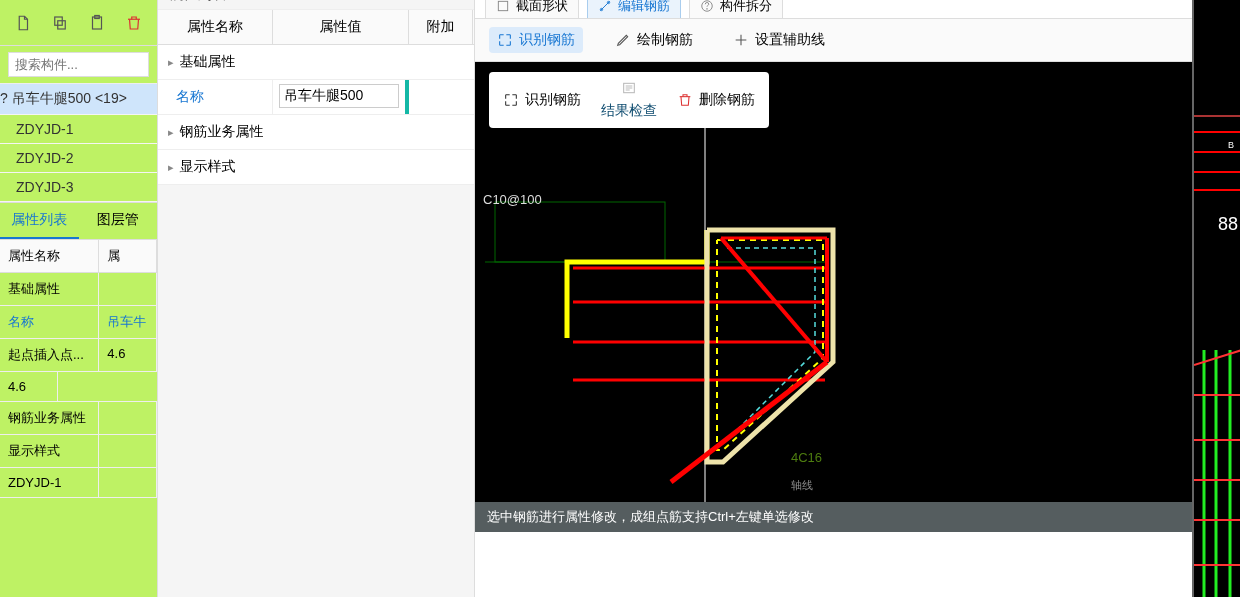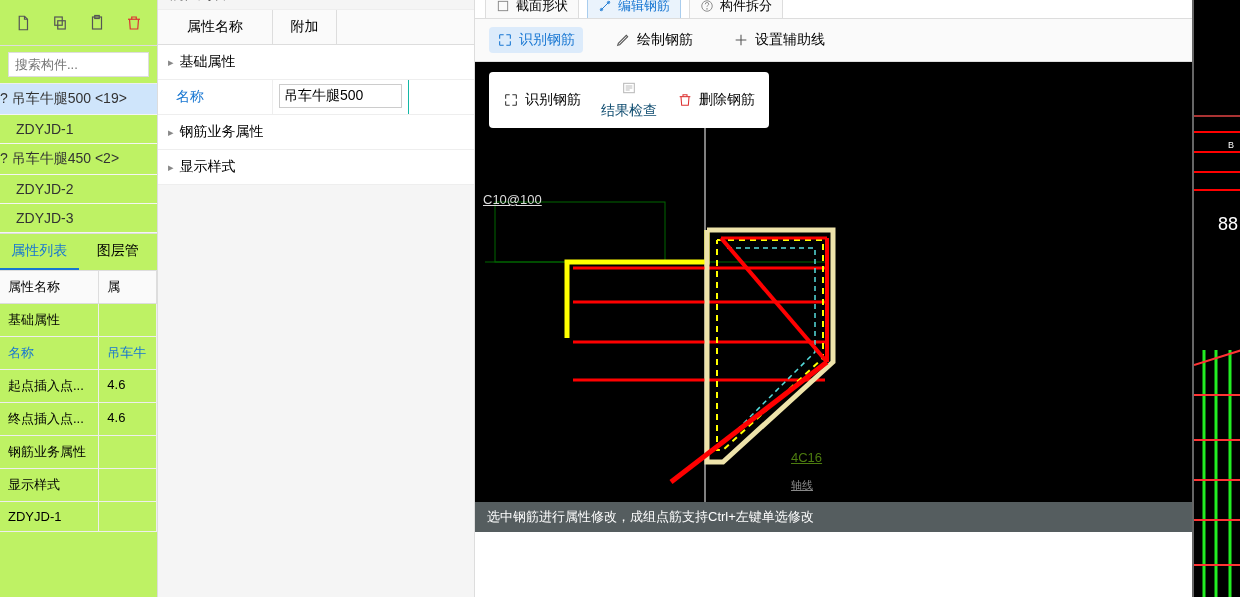--- a/index.html
+++ b/index.html
@@ -75,21 +75,21 @@
   .ph-ext  { width: 64px; }
   .prop-sec {
     display: flex; align-items: center; padding: 8px 10px; border-bottom: 1px solid #eee;
     font-size: 14px; background: #fff; cursor: pointer;
   }
   .prop-sec .tri { margin-right: 6px; color:#888; font-size:11px; }
   .prop-row {
     display: flex; font-size: 14px; border-bottom: 1px solid #eee; background: #fff;
   }
   .prop-row .pr-name { width:115px; padding:8px 18px; border-right:1px solid #eee; color:#1776d2; }
-  .prop-row .pr-val  { width:136px; padding:4px 6px; border-right:1px solid #14b8a6; }
+  .prop-row .pr-val  { width:136px; padding:4px 6px; border-right:4px solid #14b8a6; }
   .prop-row .pr-val input { width: 100%; border: 1px solid #ccc; padding: 3px 4px; font-size:14px; }
   .rebar-panel {
     margin-top: 120px; border-top: 1px solid #ddd;
   }
   .rebar-title { padding: 8px 10px; font-size: 14px; background:#f0f0f0; border-bottom:1px solid #ddd; }
   .rebar-tabs { display:flex; }
   .rebar-tab {
     padding: 6px 12px; font-size: 13px; color:#1776d2; background:#fff;
     border: 1px solid #ddd; border-bottom: none; margin: 4px 0 0 8px; cursor:pointer;
   }
@@ -134,21 +134,21 @@
   .sub-btn {
     display:flex; align-items:center; gap:6px; font-size:14px; cursor:pointer;
   }
   .sub-btn.disabled { color:#0c4a6e;flex-direction:column; }
   .sub-btn svg { width:16px; height:16px; }
 
   .viewport {
     position:relative; height: 470px; background:#000; overflow:hidden;
   }
   .viewport svg.main-svg { position:absolute; left:0; top:0; }
-  .anno { position:absolute; color:#ddd; font-size:13px;text-decoration:underline; }
+  .anno { position:absolute; color:#ddd; font-size:13px; }
   .statusbar {
     position:absolute; left:0; bottom:0; right:0; height:30px;
     background:#555d5f; color:#fff; font-size:13px; display:flex; align-items:center;
     padding: 0 12px;
   }
 
   
   .right-sliver {
     position: absolute; right: 0; top: 0; width: 48px; height: 597px;
     background:#000; border-left:2px solid #666;
@@ -186,21 +186,20 @@
           <path d="M6 7l1 13h10l1-13"></path>
         </svg>
     </button>
   </div>
   <div class="search-row">
     <input class="search-input" placeholder="搜索构件..." style="">
   </div>
   <div class="tree">
     <div class="tree-item selected">? 吊车牛腿500 &lt;19&gt;</div>
     <div class="tree-item child">ZDYJD-1</div>
-    <div class="tree-item">? 吊车牛腿450 &lt;2&gt;</div>
     <div class="tree-item child">ZDYJD-2</div>
     <div class="tree-item child">ZDYJD-3</div>
   </div>
   <div class="tabs-row">
     <div class="tab active">属性列表</div>
     <div class="tab">图层管</div>
   </div>
   <div class="left-table">
     <div class="lt-head">
       <div class="lt-col-name">属性名称</div>
@@ -212,21 +211,20 @@
       </div>
     <div class="lt-row blue">
         <div class="lt-col-name">名称</div>
         <div class="lt-col-val">吊车牛</div>
       </div>
     <div class="lt-row">
         <div class="lt-col-name">起点插入点...</div>
         <div class="lt-col-val">4.6</div>
       </div>
     <div class="lt-row">
-        <div class="lt-col-name">终点插入点...</div>
         <div class="lt-col-val">4.6</div>
       </div>
     <div class="lt-row">
         <div class="lt-col-name">钢筋业务属性</div>
         <div class="lt-col-val"></div>
       </div>
     <div class="lt-row">
         <div class="lt-col-name">显示样式</div>
         <div class="lt-col-val"></div>
       </div>
@@ -236,20 +234,21 @@
       </div>
   </div>
 </div>
 
 <div class="center-col">
   <div class="center-header">
     <span class="center-header-label">属性列表</span>
   </div>
   <div class="prop-head">
     <div class="ph-name">属性名称</div>
+    <div class="ph-val">属性值</div>
     <div class="ph-ext">附加</div>
   </div>
   <div class="prop-sec">
     <span class="tri">▸</span>
     <span>基础属性</span>
   </div>
   <div class="prop-row">
     <div class="pr-name">名称</div>
     <div class="pr-val"><input value="吊车牛腿500" style=""></div>
   </div>

